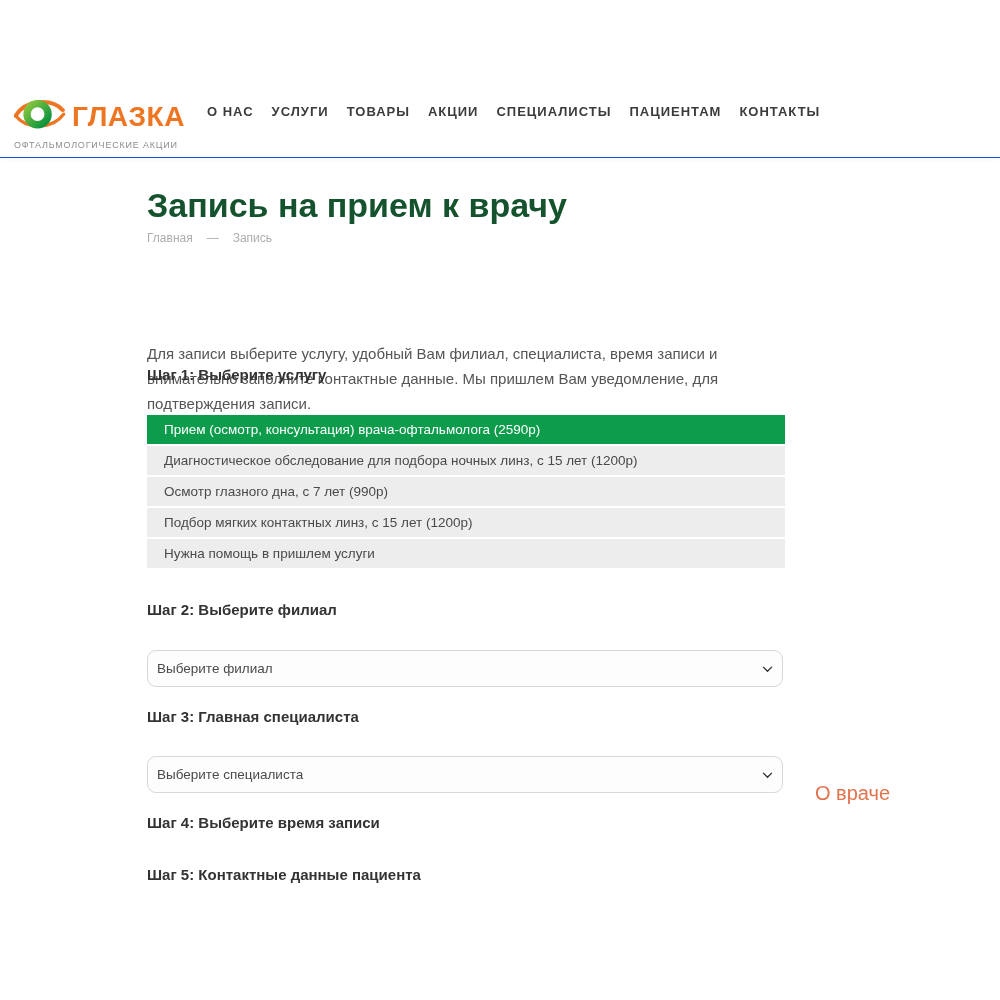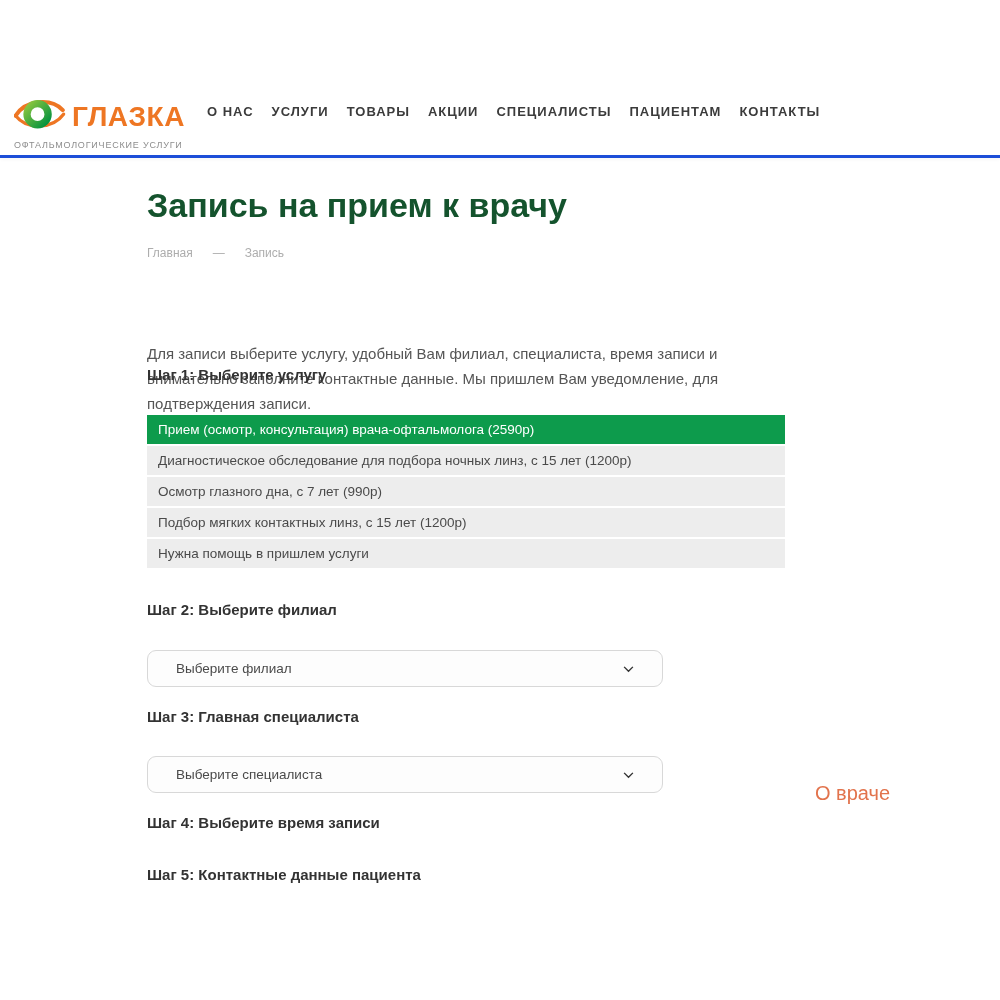--- a/index.html
+++ b/index.html
@@ -2,46 +2,46 @@
 <html><head>
 <meta charset="utf-8">
 <style>
   * { margin:0; padding:0; box-sizing:border-box; }
   html,body { background:#ffffff; }
   body { font-family:"Liberation Sans", sans-serif; color:#444; }
   .frame { position:relative; width:1000px; height:1000px; background:#fff; overflow:hidden; }
 
   
   .header { position:absolute; top:0; left:0; width:1000px; height:158px; background:#fff;
-            border-bottom:3px solid #1d4ed8; box-shadow:0 2px 3px rgba(0,0,0,0.03); }
+            border-bottom:1px solid #1d4ed8; box-shadow:0 2px 3px rgba(0,0,0,0.03); }
   .logo { position:absolute; left:14px; top:96px; cursor:pointer; }
   .logo-row { display:flex; align-items:center; gap:6px; }
   .logo-eye { width:52px; height:38px; }
   .brand-name { font-size:28px; font-weight:bold; letter-spacing:0.5px; }
   .brand-tagline { margin-top:2px; font-size:9px; letter-spacing:0.8px; color:#8d8d8d; }
 
   .nav { position:absolute; left:207px; top:104px; display:flex; gap:18px; }
   .nav-item { font-size:13px; font-weight:bold; letter-spacing:1px; color:#3b3b3b; cursor:pointer; white-space:nowrap; }
   .page-title { top:186px; font-size:34px; font-weight:bold; color:#14532d; position:absolute; left:147px; }
-  .breadcrumb { position:absolute; left:147px; top:246px; font-size:12px; color:#adadad; display:flex; gap:20px; align-items:center; }
+  .breadcrumb { position:absolute; left:147px; top:231px; font-size:12px; color:#adadad; display:flex; gap:14px; align-items:center; }
   .breadcrumb .crumb-link { cursor:pointer; }
   .intro { position:absolute; left:147px; top:299px; width:620px; font-size:15px; line-height:1.68; color:#555;margin-top:42px; }
 
   .step-heading { position:absolute; left:147px; font-size:15px; font-weight:bold; color:#333; }
 
   
   .service-list { position:absolute; left:147px; top:415px; width:638px; }
-  .service-item { height:29px; margin-bottom:2px; line-height:29px; padding:0 11px; background:#ededed;
+  .service-item { height:29px; margin-bottom:2px; line-height:29px; padding:0 17px; background:#ededed;
                   font-size:13.5px; color:#4a4a4a; cursor:pointer; white-space:nowrap; overflow:hidden; }
   .service-item.selected { background:#0d9b4c; color:#ffffff; }
 
   
-  .select { position:absolute; left:147px; width:516px; height:37px; background:#fdfdfd;
+  .select { position:absolute; left:147px; width:636px; height:37px; background:#fdfdfd;
             border:1px solid #d8d8d8; border-radius:9px; display:flex; align-items:center;
-            padding:0 28px; font-size:13.5px; color:#4a4a4a; cursor:pointer; justify-content:space-between; }
+            padding:0 9px; font-size:13.5px; color:#4a4a4a; cursor:pointer; justify-content:space-between; }
   .chevron { width:11px; height:7px; flex:0 0 auto; }
 
   .doctor-link { position:absolute; left:815px; top:782px; font-size:20px; color:#e2734c; cursor:pointer; }
 </style>
 </head>
 <body>
 
 <div class="frame">
 
   <div class="header">
@@ -55,21 +55,21 @@
                 <stop offset="1" stop-color="#00913f"></stop>
               </linearGradient>
             </defs>
             <path d="M2,24 C14,4 46,2 60,17" fill="none" stroke="#ee7623" stroke-width="5" stroke-linecap="round"></path>
             <path d="M2,24 C16,42 48,40 61,22" fill="none" stroke="#ee7623" stroke-width="4" stroke-linecap="round"></path>
             <circle cx="29" cy="22" r="13" fill="none" stroke="url(#gr)" stroke-width="9"></circle>
           </svg>
         </span>
         <span class="brand-name" style="color:#ee7623">ГЛАЗКА</span>
       </div>
-      <div class="brand-tagline">ОФТАЛЬМОЛОГИЧЕСКИЕ УСЛУГИ</div>
+      <div class="brand-tagline">ОФТАЛЬМОЛОГИЧЕСКИЕ АКЦИИ</div>
     </div>
 
     <div class="nav">
       <span class="nav-item">О НАС</span>
       <span class="nav-item">УСЛУГИ</span>
       <span class="nav-item">ТОВАРЫ</span>
       <span class="nav-item">АКЦИИ</span>
       <span class="nav-item">СПЕЦИАЛИСТЫ</span>
       <span class="nav-item">ПАЦИЕНТАМ</span>
       <span class="nav-item">КОНТАКТЫ</span>

